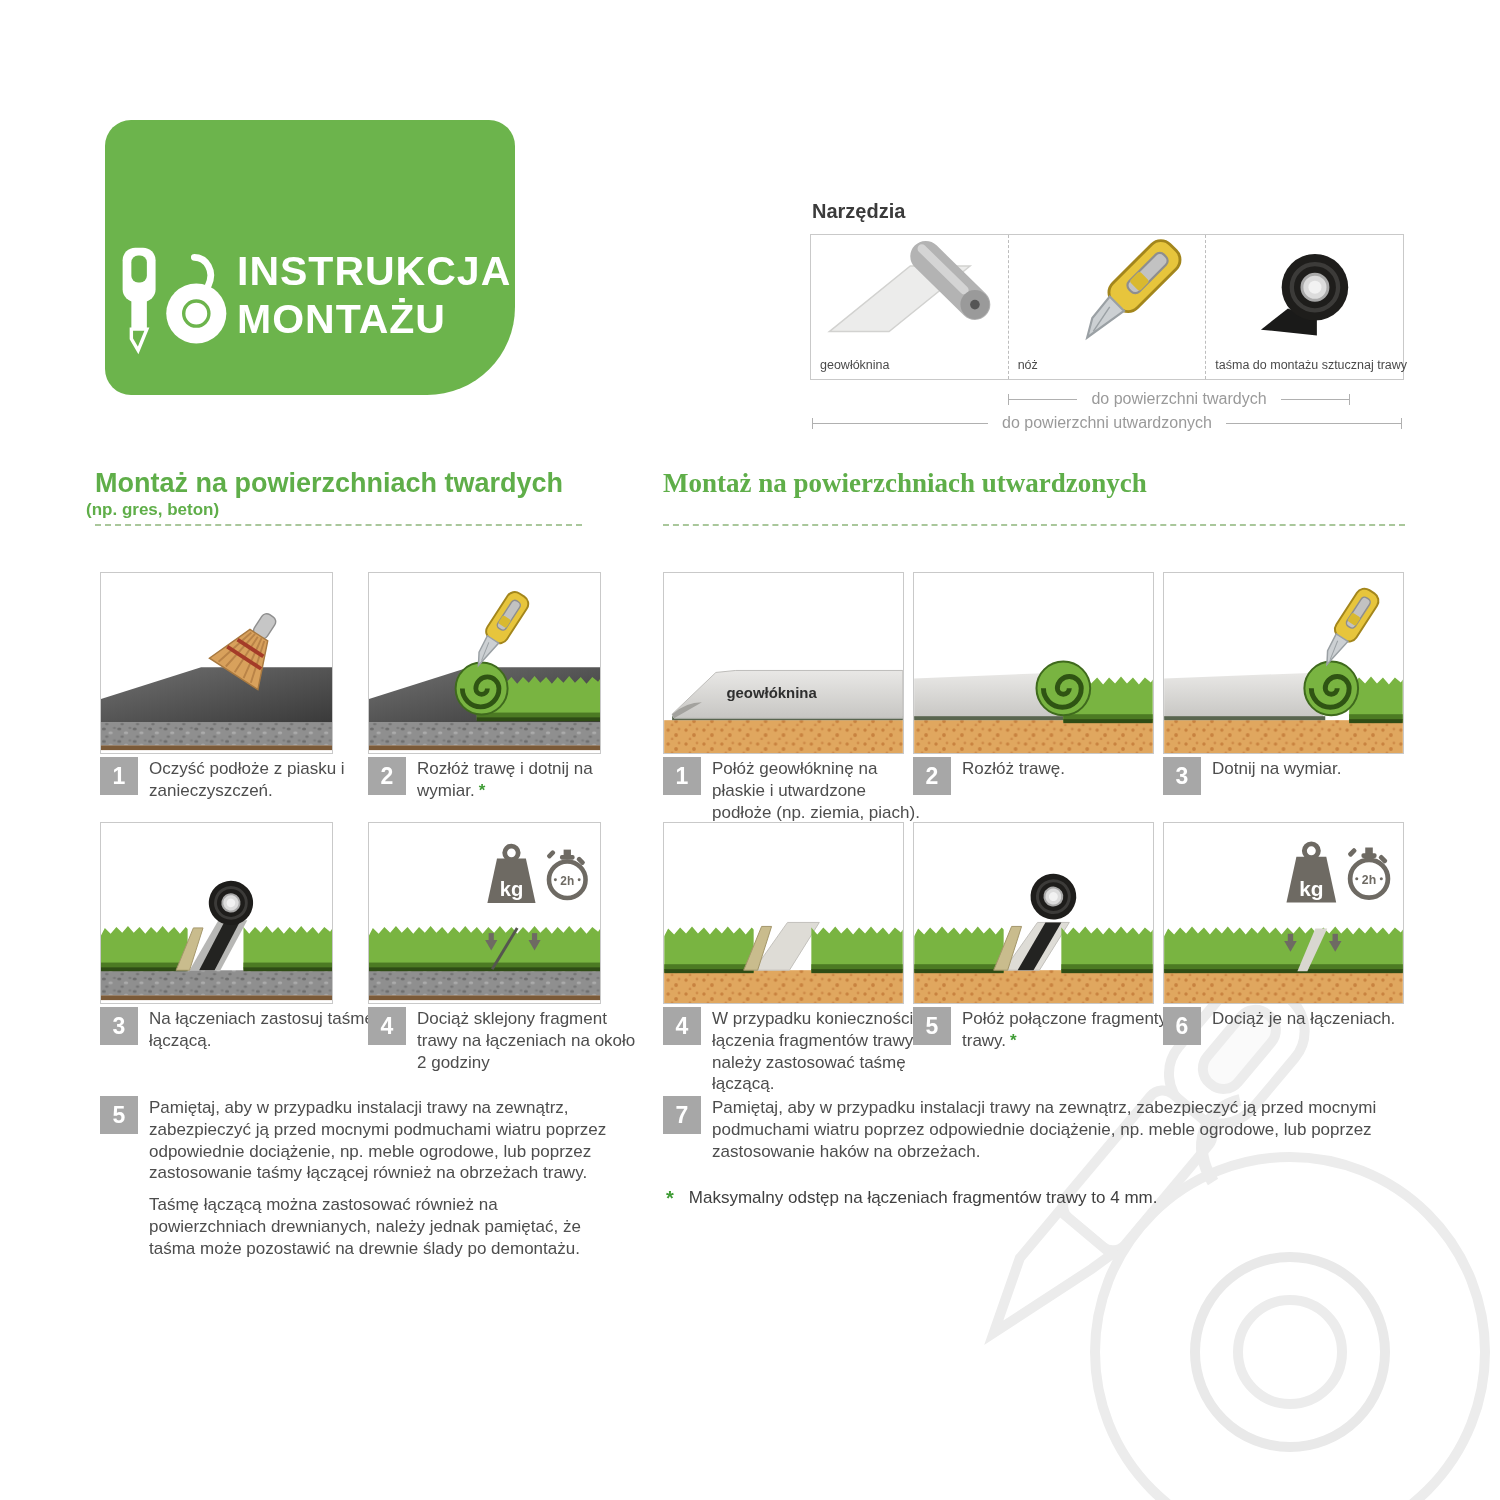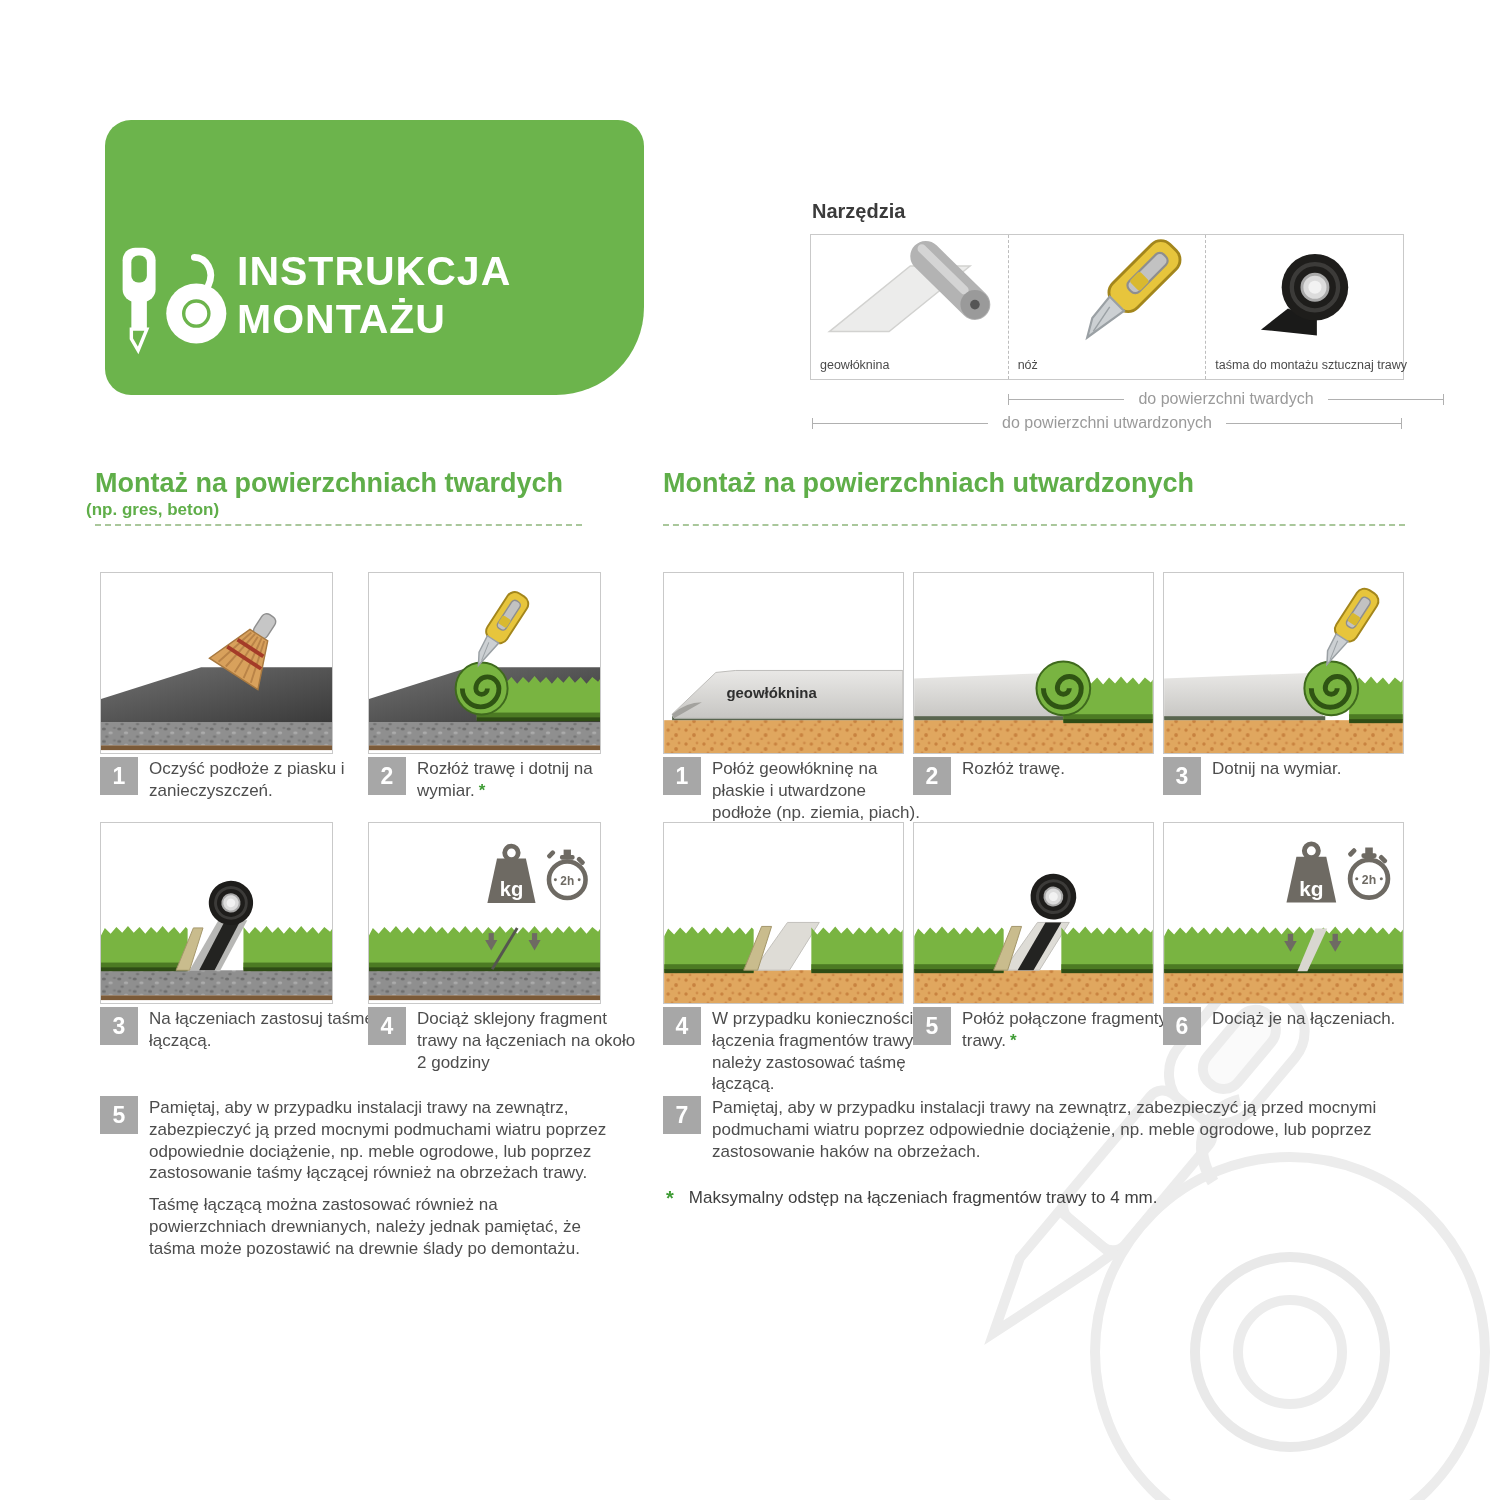--- a/index.html
+++ b/index.html
@@ -2,21 +2,21 @@
 <html><head>
 <meta charset="utf-8">
 <style>
   html,body{margin:0;padding:0;background:#fff;}
   .page{position:relative;width:1500px;height:1500px;background:#ffffff;overflow:hidden;
         font-family:"Liberation Sans",sans-serif;color:#4d4d4d;}
   .abs{position:absolute;}
   
   .wm{left:830px;top:940px;width:670px;height:560px;z-index:0;}
   
-  .hdr{left:105px;top:120px;width:539px;height:275px;background:#6cb44c;
+  .hdr{left:105px;top:120px;width:410px;height:275px;background:#6cb44c;
        border-radius:26px 26px 88px 26px;z-index:2;}
   .hdr-icon{position:absolute;left:6px;top:122px;width:126px;height:116px;}
   .hdr-title{position:absolute;left:132px;top:128px;color:#ffffff;font-size:41px;
              font-weight:bold;line-height:1.17;letter-spacing:1px;}
   
   .tools-title{left:812px;top:200px;font-size:20px;font-weight:bold;color:#3b3b3b;z-index:2;}
   .tools-box{left:810px;top:234px;width:594px;height:146px;border:1px solid #c9c9c9;
              background:#fff;display:flex;z-index:2;box-sizing:border-box;}
   .tool-cell{flex:1;position:relative;display:flex;flex-direction:column;}
   .tool-cell + .tool-cell{border-left:1px dashed #bdbdbd;}
@@ -213,39 +213,39 @@
       <svg viewBox="0 0 190 112">
         <polygon points="78,72 108,84 108,100 50,94" fill="#1a1a19"></polygon>
         <g transform="translate(106,50) scale(1.5)">
             <use href="#tape-roll"></use>
           </g>
       </svg>
       <div class="tool-label">taśma do montażu sztucznaj trawy</div>
     </div>
   </div>
 
-  <div class="abs bracket" style="left:1008px;top:390px;width:436px;">
+  <div class="abs bracket" style="left:1008px;top:390px;width:342px;">
     <div class="tick"></div>
       <div class="bline"></div>
     <div class="blabel">do powierzchni twardych</div>
     <div class="bline"></div>
       <div class="tick"></div>
   </div>
   <div class="abs bracket" style="left:812px;top:414px;width:590px;">
     <div class="tick"></div>
       <div class="bline"></div>
     <div class="blabel">do powierzchni utwardzonych</div>
     <div class="bline"></div>
       <div class="tick"></div>
   </div>
 
   <div class="abs sec-title" style="left:95px;top:468px;">Montaż na powierzchniach twardych</div>
   <div class="abs sec-sub" style="left:86px;top:500px;">(np. gres, beton)</div>
   <div class="abs dashline" style="left:95px;top:524px;width:487px;"></div>
-  <div class="abs sec-title" style="left:663px;top:468px;">Montaż na powierzchniach utwardzonych</div>
+  <div class="abs sec-title" style="left:663px;top:468px;font-family:Liberation Serif, serif;">Montaż na powierzchniach utwardzonych</div>
   <div class="abs dashline" style="left:663px;top:524px;width:742px;"></div>
 
   <div class="abs panel" style="left:100px;top:572px;width:233px;height:182px;">
     <svg viewBox="0 0 240 181">
       <use href="#hard-base"></use>
       <g transform="translate(152,80) rotate(33)">
           <use href="#broom"></use>
         </g>
     </svg>
   </div>

